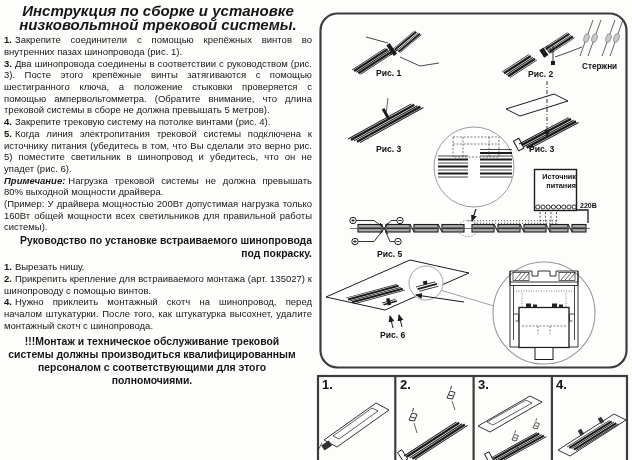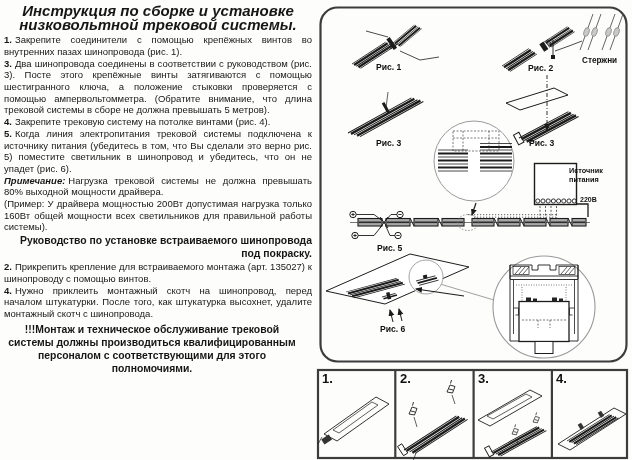--- a/index.html
+++ b/index.html
@@ -20,47 +20,48 @@
   p.step .num{font-weight:bold;margin-right:3px}
   .note-label{font-weight:bold;font-style:italic;margin-right:3px}
   h2.sub-heading{
     font-size:10.4px;font-weight:bold;text-align:right;
     line-height:12.6px;margin:2px 0 1px 0;
   }
   p.warning{
     font-size:10.4px;font-weight:bold;text-align:center;
     line-height:13.2px;margin:3px 12px 0 0;
   }
-  .right-col{position:absolute;left:316px;top:4px;width:316px;height:348px}
+  .right-col{position:absolute;left:316px;top:10px;width:316px;height:348px}
   .right-col svg{position:absolute;left:0;top:0}
   .fig-label{position:absolute;font-size:8.6px;font-weight:bold;white-space:nowrap;color:#111}
   .rods-label{font-size:8.2px}
   .power-label{
-    position:absolute;left:219px;top:163px;width:41px;text-align:left;
-    font-size:7.3px;font-weight:bold;line-height:8.8px;color:#111;margin-left:34px;
+    position:absolute;left:219px;top:163px;width:41px;text-align:right;
+    font-size:7.3px;font-weight:bold;line-height:8.8px;color:#111;
   }
   .volt-label{position:absolute;left:264px;top:192px;font-size:7px;font-weight:bold;color:#111}
   .panel-num{position:absolute;font-size:13px;font-weight:bold;color:#111}
 </style>
 </head>
 <body>
 
 <div class="left-col">
   <div class="doc-title">Инструкция по сборке и установке низковольтной трековой системы.</div>
 
   <p class="step"><span class="num">1.</span><span>Закрепите соединители с помощью крепёжных винтов во внутренних пазах шинопровода (рис. 1).</span></p>
   <p class="step"><span class="num">3.</span><span>Два шинопровода соединены в соответствии с руководством (рис. 3). Посте этого крепёжные винты затягиваются с помощью шестигранного ключа, а положение стыковки проверяется с помощью ампервольтомметра. (Обратите внимание, что длина трековой системы в сборе не должна превышать 5 метров).</span></p>
   <p class="step"><span class="num">4.</span><span>Закрепите трековую систему на потолке винтами (рис. 4).</span></p>
   <p class="step"><span class="num">5.</span><span>Когда линия электропитания трековой системы подключена к источнику питания (убедитесь в том, что Вы сделали это верно рис. 5) поместите светильник в шинопровод и убедитесь, что он не упадет (рис. 6).</span></p>
 
   <p class="step"><span class="note-label">Примечание:</span><span>Нагрузка трековой системы не должна превышать 80% выходной мощности драйвера.</span></p>
   <p class="step">(Пример: У драйвера мощностью 200Вт допустимая нагрузка только 160Вт общей мощности всех светильников для правильной работы системы).</p>
 
   <h2 class="sub-heading">Руководство по установке встраиваемого шинопровода под покраску.</h2>
 
+  <p class="step"><span class="num">1.</span><span>Вырезать нишу.</span></p>
   <p class="step"><span class="num">2.</span><span>Прикрепить крепление для встраиваемого монтажа (арт. 135027) к шинопроводу с помощью винтов.</span></p>
   <p class="step"><span class="num">4.</span><span>Нужно приклеить монтажный скотч на шинопровод, перед началом штукатурки. После того, как штукатурка высохнет, удалите монтажный скотч с шинопровода.</span></p>
 
   <p class="warning">!!!Монтаж и техническое обслуживание трековой системы должны производиться квалифицированным персоналом с соответствующими для этого полномочиями.</p>
 </div>
 
 <div class="right-col">
 
 <svg width="316" height="460" viewBox="0 0 316 460">
   <defs>

